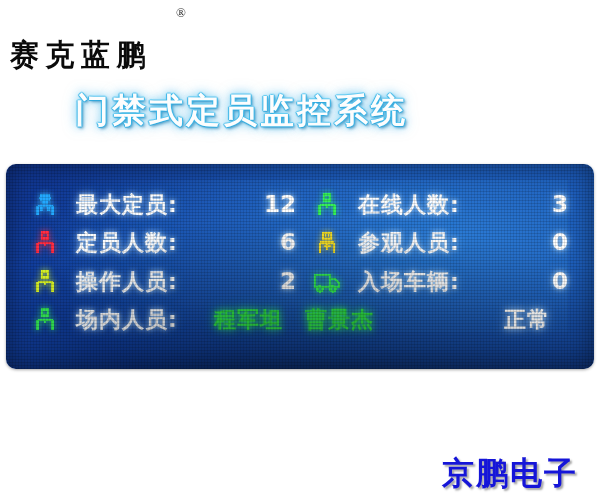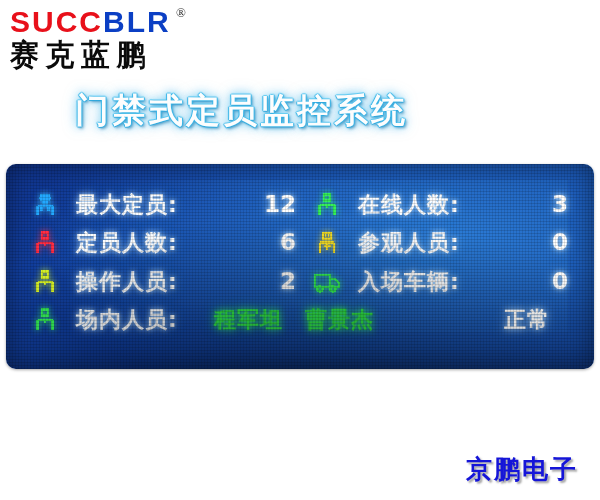--- a/index.html
+++ b/index.html
@@ -211,35 +211,32 @@
   .ic-yellow { filter: drop-shadow(0 0 3px rgba(220,255,40,0.9)); }
   .ic-green  { filter: drop-shadow(0 0 3px rgba(60,255,110,0.9)); }
   .ic-amber  { filter: drop-shadow(0 0 3px rgba(250,225,40,0.9)); }
 
   
   #footer-brand {
     position: absolute;
     right: 22px;
     top: 452px;
     font-family: Liberation Mono, monospace;
-    font-size: 26px;
+    font-size: 32px;
     font-weight: bold;
     letter-spacing: 2px;
     color: #1515d8;
     text-shadow: 2px 2px 2px rgba(150,150,150,0.85);
     white-space: nowrap;
   }
 </style>
 </head>
 <body>
 
 <div id="brand-logo">
-  <div id="logo-wordmark">
-    <span class="succ">SUCC</span><span class="blr">BLR</span>
-  </div>
   <div id="logo-reg">®</div>
   <div id="logo-cn">赛克蓝鹏</div>
 </div>
 
 <div id="page-title">门禁式定员监控系统</div>
 
 <div id="led-panel">
   <div id="led-matrix"></div>
 
   <div class="led-row" id="row-1">

